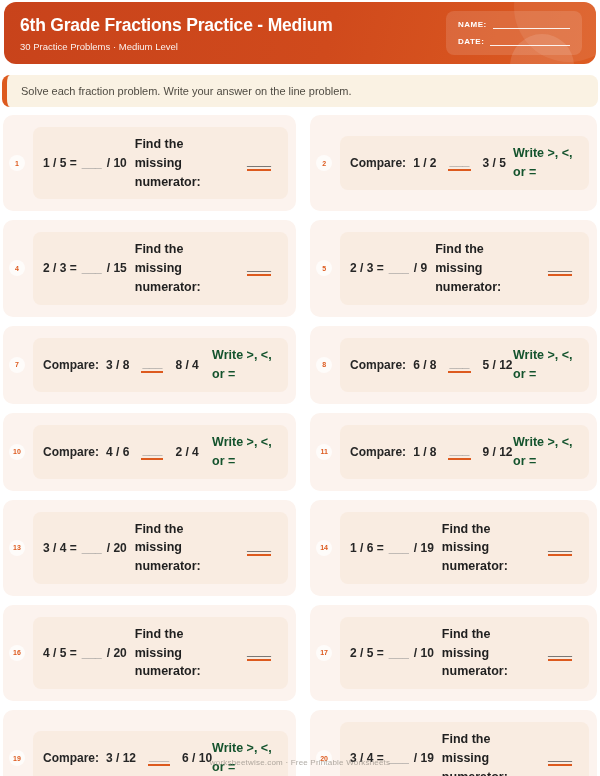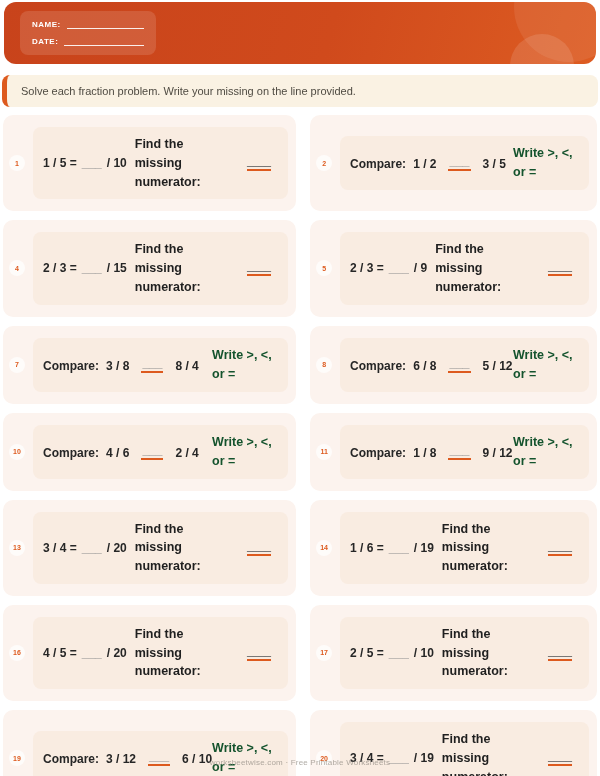--- a/index.html
+++ b/index.html
@@ -64,21 +64,21 @@
     display:flex;align-items:center;justify-content:center;
     margin-right:8px;
   }
   .inner{
     flex:1;background:var(--card-inner-bg);border-radius:8px;
     padding:8px 12px 8px 10px;display:flex;align-items:center;
     min-height:72px;
   }
   .card.compact .inner{min-height:54px;}
   .expr{
-    display:flex;align-items:flex-end;gap:5px;white-space:nowrap;
+    display:flex;align-items:center;gap:5px;white-space:nowrap;
     font-size:12px;font-weight:700;color:#262626;
   }
   .card.compact .expr{gap:7px;}
   .iblank{color:#8E8E8E;}
   .cblank{
     color:#8E8E8E;border-bottom:2px solid var(--accent);
     line-height:1;padding:0 1px 2px 1px;margin:0 5px;
   }
   .label-find{
     width:76px;margin-left:8px;
@@ -102,34 +102,38 @@
   }
 </style>
 </head>
 <body>
 
 <div class="page">
 
   <header class="header">
     <div class="deco c1"></div>
     <div class="deco c2"></div>
+    <div class="header-text">
+      <h1 class="title">6th Grade Fractions Practice - Medium</h1>
+      <div class="subtitle">30 Practice Problems · Medium Level</div>
+    </div>
     <div class="namebox">
       <div class="nrow">
         <span class="nlabel">NAME:</span>
         <span class="nline"></span>
       </div>
       <div class="nrow">
         <span class="nlabel">DATE:</span>
         <span class="nline"></span>
       </div>
     </div>
   </header>
 
   <div class="instructions">
-    <span>Solve each fraction problem. Write your missing on the line provided.</span>
+    <span>Solve each fraction problem. Write your answer on the line problem.</span>
   </div>
 
   <main class="grid">
       <div class="card">
         <span class="badge">1</span>
         <div class="inner">
           <div class="expr">
             <span>1 / 5 =</span>
             <span class="iblank">___</span>
             <span>/ 10</span>

